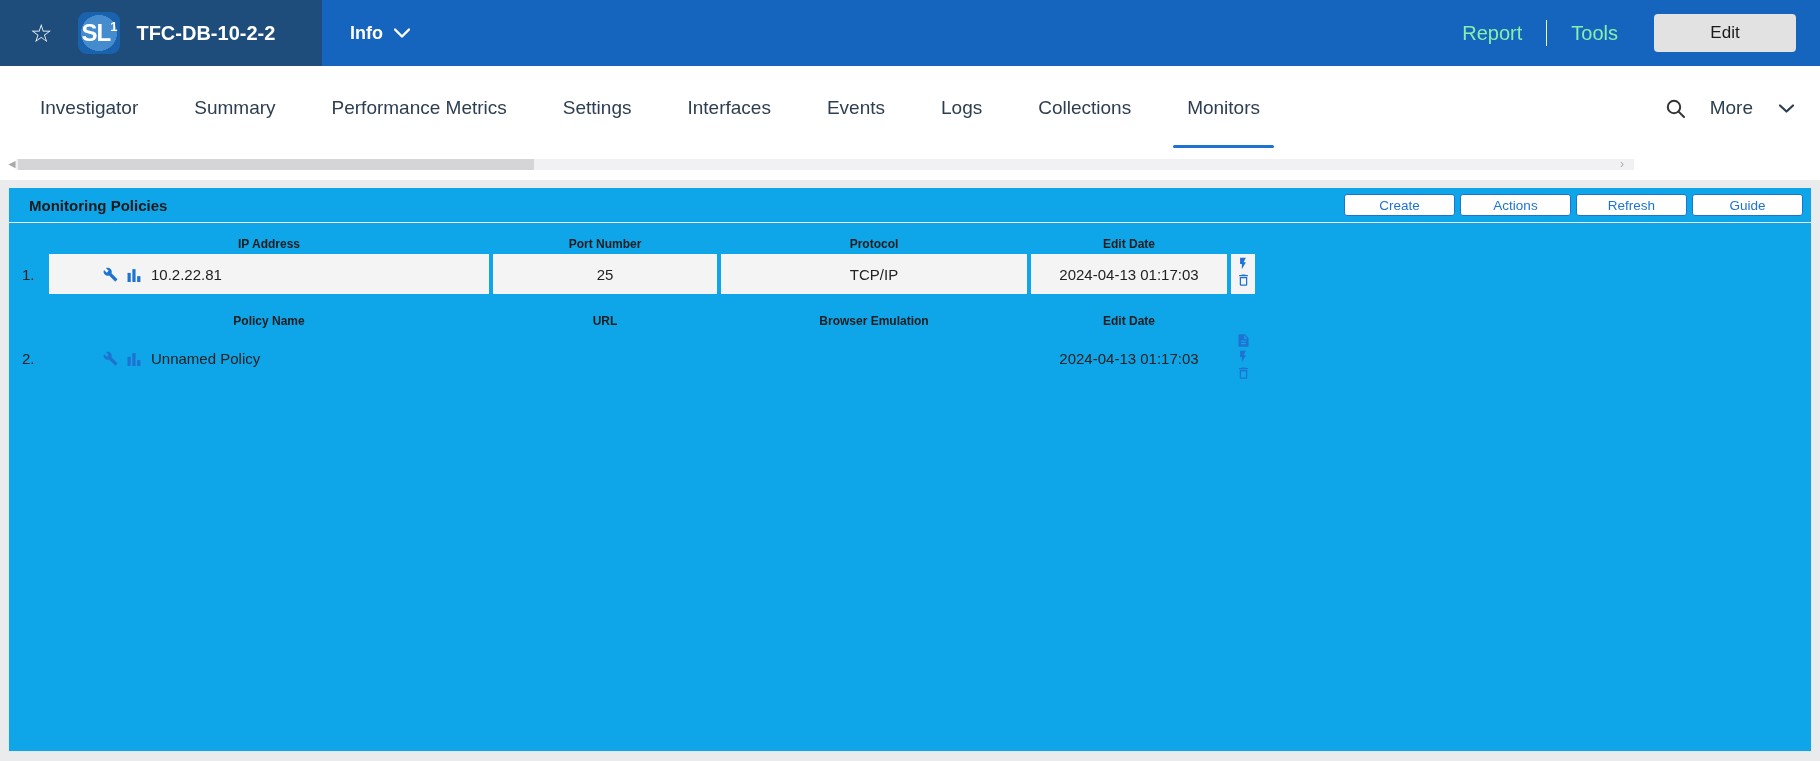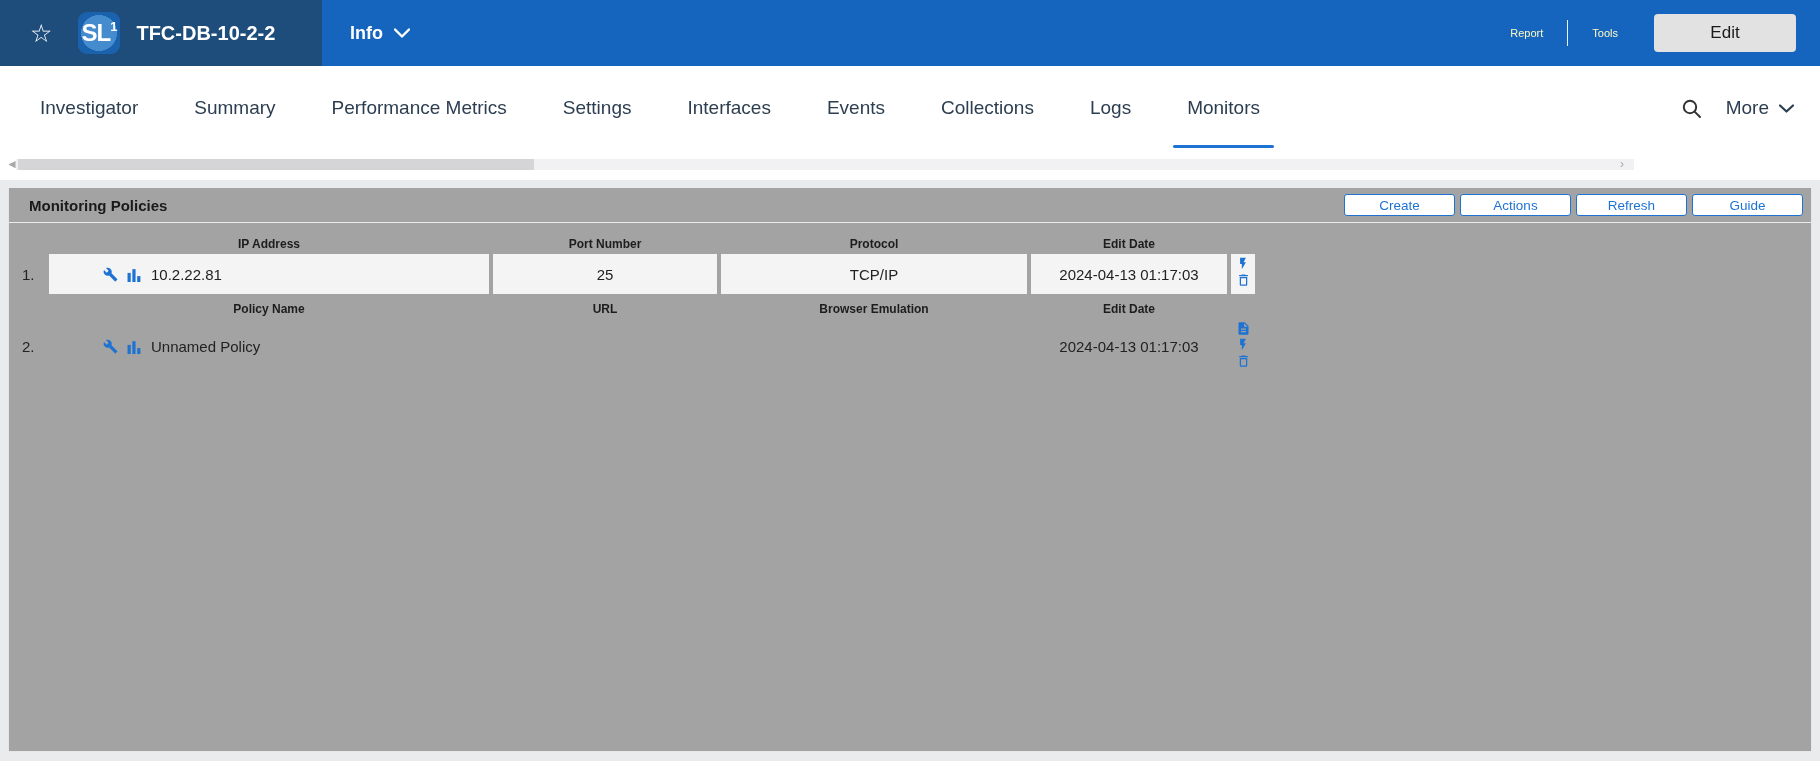--- a/index.html
+++ b/index.html
@@ -21,44 +21,44 @@
   .topbar-left{height:100%;width:322px;background:var(--header-dark);display:flex;align-items:center;flex:none;}
   .star{margin-left:30px;color:#fff;font-size:25px;line-height:1;cursor:pointer;}
   .logo{margin-left:26px;width:42px;height:42px;border-radius:9px;flex:none;
     background:radial-gradient(circle at 50% 50%, #448ccd 0 60%, #1b62ae 61%);
     display:flex;align-items:center;justify-content:center;color:#fff;}
   .logo-sl{font-size:24px;font-weight:700;letter-spacing:-1px;}
   .logo-one{font-size:13px;font-weight:700;margin-top:-14px;}
   .device-title{margin-left:16px;color:#fff;font-size:20px;font-weight:700;white-space:nowrap;}
   .info-dd{margin-left:28px;display:flex;align-items:center;gap:11px;color:#fff;font-size:18px;font-weight:600;cursor:pointer;}
   .topbar-right{margin-left:auto;display:flex;align-items:center;}
-  .hlink{color:#fef9c3;font-size:11px;cursor:pointer;}
+  .hlink{color:#86efac;font-size:20px;cursor:pointer;}
   .vsep{width:1px;height:26px;background:rgba(255,255,255,.9);margin:0 24px;}
   .edit-btn{margin:0 24px 0 36px;width:142px;height:38px;border:none;border-radius:4px;
     background:#e2e2e2;color:#1a1a1a;font-size:17px;font-family:inherit;cursor:pointer;}
   
   .tabbar{height:84px;background:#fff;display:flex;position:relative;}
   .tabs{display:flex;align-items:stretch;overflow:hidden;width:1658px;padding-left:12px;}
   .tab{padding:4px 28px;display:flex;align-items:center;font-size:19px;color:var(--tab-text);
     white-space:nowrap;position:relative;cursor:pointer;}
   .tab.active::after{content:'';position:absolute;left:14px;right:14px;bottom:2px;height:3px;
     background:var(--accent);border-radius:2px;}
   .tab-controls{position:absolute;right:0;top:0;height:100%;background:#fff;
     display:flex;align-items:center;gap:24px;padding:0 26px 0 14px;}
-  .more{display:flex;align-items:center;gap:10px;font-size:19px;color:var(--tab-text);cursor:pointer;}
+  .more{display:flex;align-items:center;gap:26px;font-size:19px;color:var(--tab-text);cursor:pointer;}
   
   .scrollrow{height:30px;background:#fff;position:relative;}
   .sarrow{position:absolute;top:9px;font-size:12px;color:#a9a9a9;line-height:11px;}
   .sarrow.left{left:6px;}
   .sarrow.right{left:1620px;}
   .strack{position:absolute;left:16px;top:9px;width:1618px;height:11px;background:#f1f1f3;}
   .sthumb{position:absolute;left:2px;top:0;width:516px;height:11px;background:#d5d5d7;}
   .gap{height:8px;background:#e9ebec;}
   
-  .panel{margin:0 8px;background:#a3a3a3;height:564px;border:1px solid #e6e6e6;border-top:none;}
+  .panel{margin:0 8px;background:#0ea5e9;height:564px;border:1px solid #e6e6e6;border-top:none;}
   .panel-header{height:35px;display:flex;align-items:center;padding:0 8px 0 20px;border-bottom:1px solid #ebebeb;}
   .panel-title{margin:0;font-size:15px;font-weight:700;color:#1a1a1a;}
   .panel-buttons{margin-left:auto;display:flex;gap:5px;}
   .pbtn{width:111px;height:22px;border:1px solid var(--accent);border-radius:3px;background:#fff;
     color:var(--accent);font-size:13.5px;font-family:inherit;display:flex;align-items:center;justify-content:center;cursor:pointer;}
   
   .policies{padding-top:12px;}
   .cgrid{display:flex;column-gap:4px;padding-left:13px;}
   .c-num{width:23px;flex:none;}
   .c1{width:440px;flex:none;}
@@ -70,21 +70,21 @@
   .hcell{font-size:12px;font-weight:700;color:#1d1d1d;text-align:center;padding:2px 0;}
   .vrow .cell{height:40px;display:flex;align-items:center;justify-content:center;font-size:15px;color:#222;}
   .vrow.tall .cell{height:54px;}
   .vrow.hl .cell{background:var(--hl);}
   .vrow .c-num{justify-content:flex-start;background:none !important;}
   .vrow .c1{justify-content:flex-start;padding-left:54px;gap:9px;}
   .vrow .c-icons{flex-direction:column;justify-content:flex-start;gap:1px;padding-top:2px;}
   .vrow.tall .c-icons{background:none !important;}
   .rowicon{display:flex;align-items:center;cursor:pointer;line-height:0;}
   .hrow .c-num, .hrow .c-icons{visibility:hidden;}
-  .policy + .policy{margin-top:6px;}
+  .policy + .policy{margin-top:18px;}
   .icn{display:block;}
 </style>
 </head>
 <body>
 
 <div class="app">
 
   <header class="topbar">
     <div class="topbar-left">
       <span class="star">☆</span>
@@ -122,24 +122,24 @@
         <div class="tab">
           <span>Settings</span>
         </div>
         <div class="tab">
           <span>Interfaces</span>
         </div>
         <div class="tab">
           <span>Events</span>
         </div>
         <div class="tab">
+          <span>Logs</span>
+        </div>
+        <div class="tab">
           <span>Collections</span>
-        </div>
-        <div class="tab">
-          <span>Logs</span>
         </div>
         <div class="tab active">
           <span>Monitors</span>
         </div>
       </div>
     <div class="tab-controls">
       <svg width="21" height="21" viewBox="0 0 21 21" style="cursor:pointer">
           <circle cx="9" cy="9" r="6.2" fill="none" stroke="#333" stroke-width="2"></circle>
           <line x1="13.6" y1="13.6" x2="19" y2="19" stroke="#333" stroke-width="2" stroke-linecap="round"></line>
         </svg>

